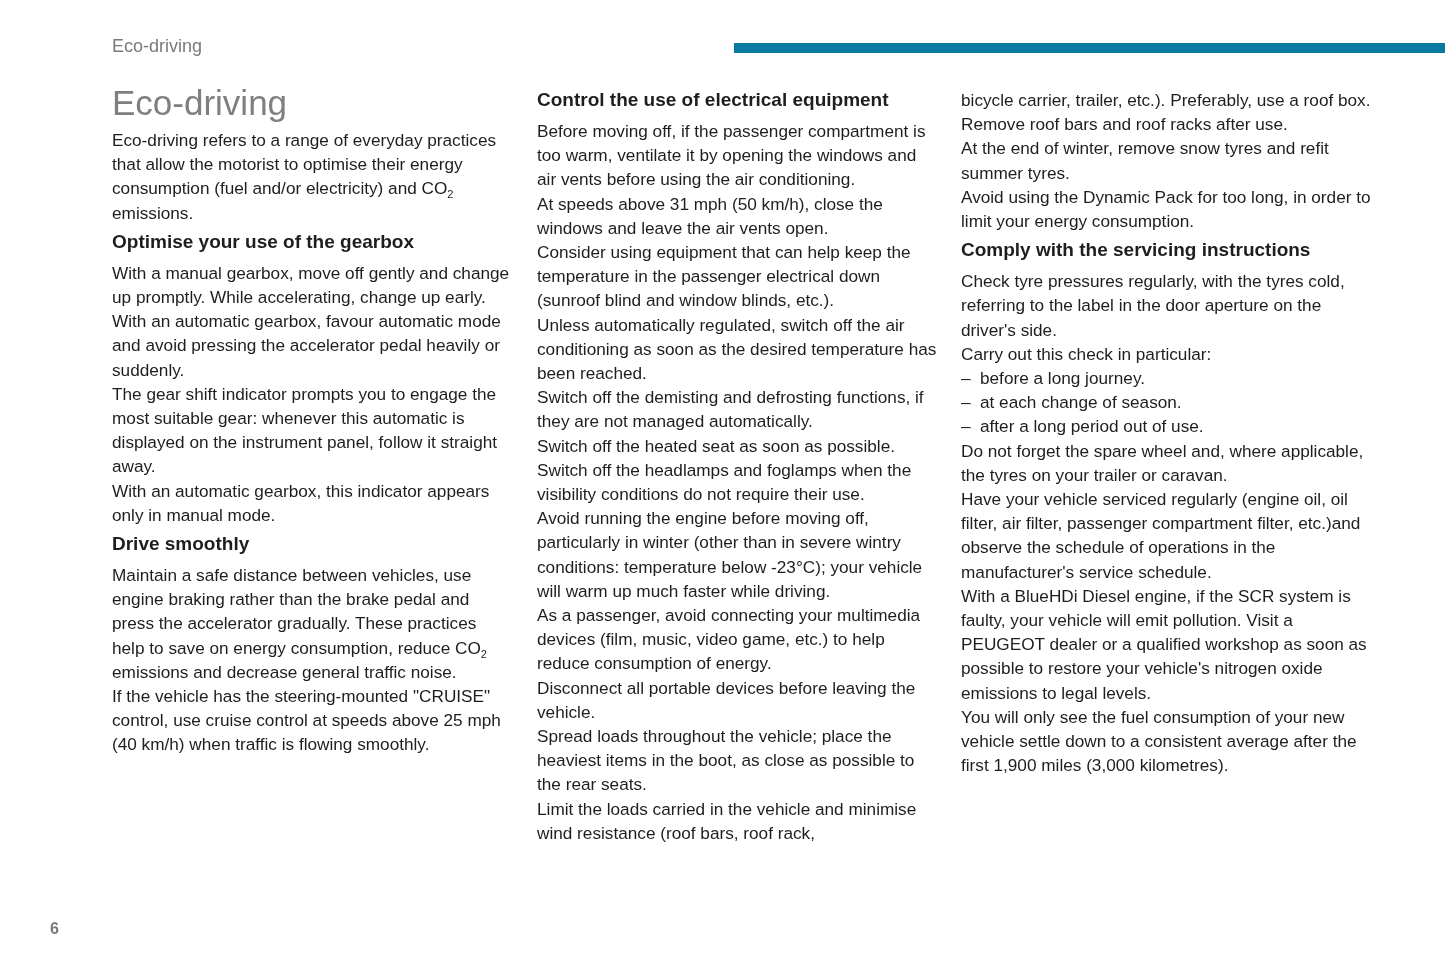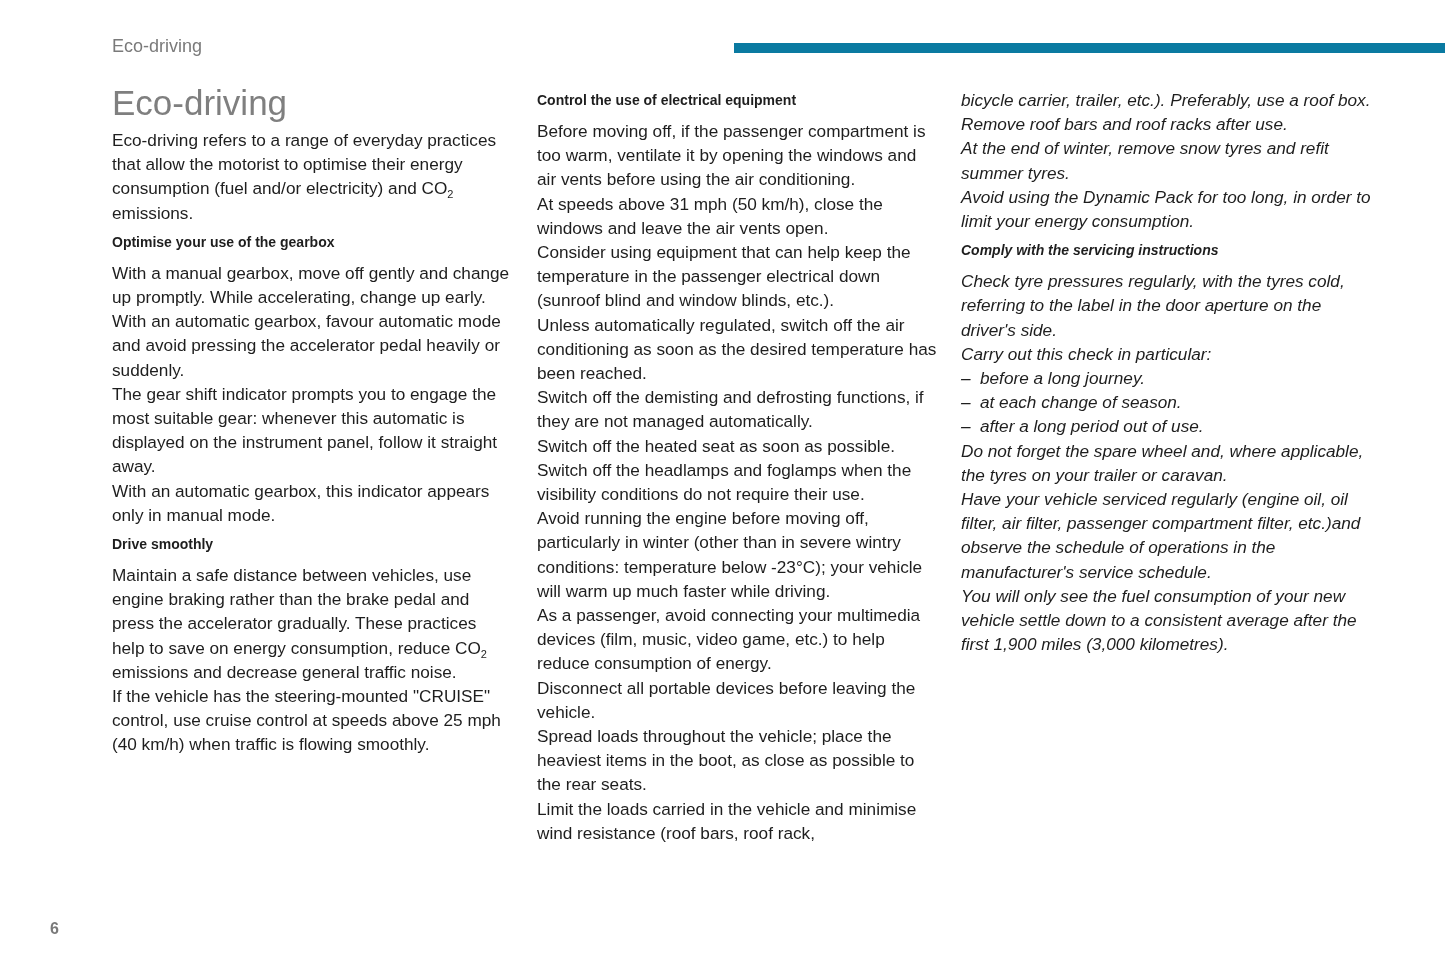--- a/index.html
+++ b/index.html
@@ -3,23 +3,23 @@
 <meta charset="utf-8">
 <style>
   html, body { margin:0; padding:0; background:#ffffff; }
   body { width:1445px; height:964px; position:relative; overflow:hidden;
          font-family:"Liberation Sans", sans-serif; color:#1e1e1e; }
   .running-head { position:absolute; left:112px; top:36px; font-size:18px; color:#7a7a7a; }
   .top-bar { position:absolute; left:734px; top:43px; width:711px; height:10px; background:#0a7aa1; }
   .col { position:absolute; top:88px; width:400px; font-size:17.2px; line-height:24.2px; }
   .col1 { left:112px; }
   .col2 { left:537px; width:400px; }
-  .col3 { left:961px; width:410px;font-style:italic; }
+  .col3 { left:961px; width:410px; }
   .title { font-size:35px; line-height:36px; color:#7f7f7f; margin:-3px 0 7px 0; }
-  h3 { font-size:14px; font-weight:bold; margin:6px 0 8px 0; line-height:22px; }
+  h3 { font-size:19px; font-weight:bold; margin:6px 0 8px 0; line-height:22px; }
   p { margin:0; }
   .col2 h3:first-child { margin-top:1px; }
   .col3 p:first-child { margin-top:0; }
   sub { font-size:11px; line-height:0; }
   .dash { display:inline-block; width:19px; }
   .page-number { position:absolute; left:50px; top:920px; font-size:16px; font-weight:bold; color:#7a7a7a; }
 </style>
 </head>
 <body>
 
@@ -61,16 +61,17 @@
   <p>At the end of winter, remove snow tyres and refit summer tyres.</p>
   <p>Avoid using the Dynamic Pack for too long, in order to limit your energy consumption.</p>
   <h3>Comply with the servicing instructions</h3>
   <p>Check tyre pressures regularly, with the tyres cold, referring to the label in the door aperture on the driver's side.</p>
   <p>Carry out this check in particular:</p>
   <p><span class="dash">–</span><span>before a long journey.</span></p>
   <p><span class="dash">–</span><span>at each change of season.</span></p>
   <p><span class="dash">–</span><span>after a long period out of use.</span></p>
   <p>Do not forget the spare wheel and, where applicable, the tyres on your trailer or caravan.</p>
   <p>Have your vehicle serviced regularly (engine oil, oil filter, air filter, passenger compartment filter, etc.)and observe the schedule of operations in the manufacturer's service schedule.</p>
+  <p>With a BlueHDi Diesel engine, if the SCR system is faulty, your vehicle will emit pollution. Visit a PEUGEOT dealer or a qualified workshop as soon as possible to restore your vehicle's nitrogen oxide emissions to legal levels.</p>
   <p>You will only see the fuel consumption of your new vehicle settle down to a consistent average after the first 1,900 miles (3,000 kilometres).</p>
 </div>
 
 <div class="page-number">6</div>
 
 </body></html>

